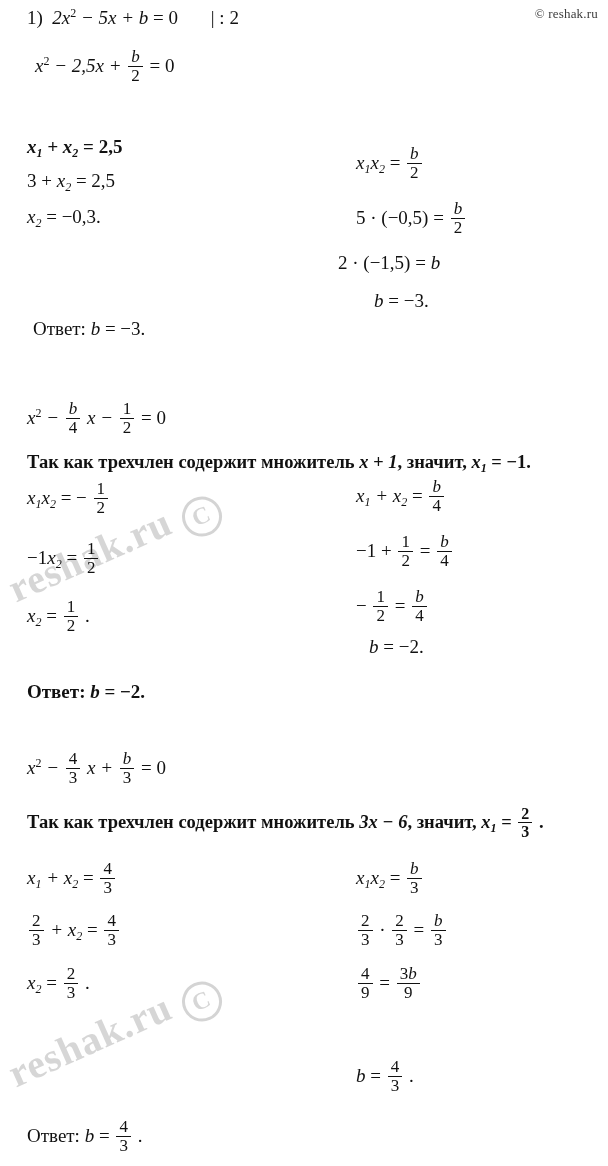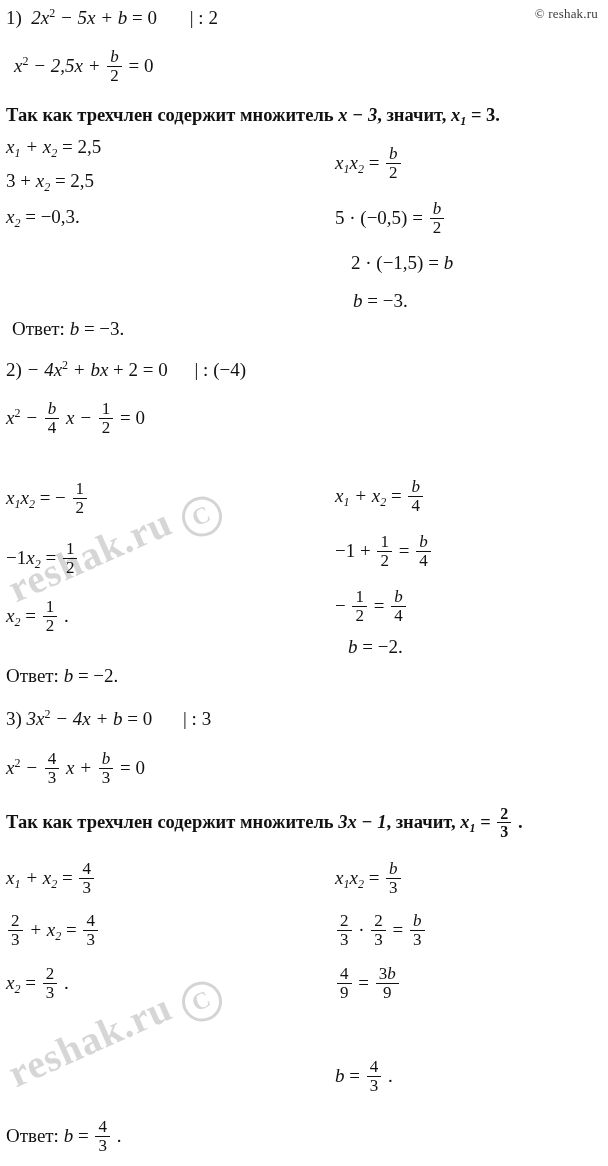--- a/index.html
+++ b/index.html
@@ -61,20 +61,21 @@
   }
   .wm-mid { top: 520px; left: 2px; }
   .wm-low { top: 1005px; left: 2px; }
 
   
   .line {
     position: absolute;
     white-space: nowrap;
     font-size: 19px;
     font-family: "Liberation Serif", serif;
+    margin-left: 21px;
   }
   .it { font-style: italic; }
   .sub {
     font-size: 12px;
     vertical-align: -4px;
     font-style: italic;
   }
   .sup {
     font-size: 12px;
     vertical-align: 7px;
@@ -130,67 +131,62 @@
     <span> = 0</span>
     <span style="margin-left:28px;">|  : 2</span>
   </div>
 
   <div class="line" style="top:48px; left:14px;">
     <span class="it">x<span class="sup">2</span> − 2,5x + </span>
     <span class="frac"><span class="num it">b</span><span class="den">2</span></span>
     <span> = 0</span>
   </div>
 
-  <div class="line hdr" style="top:105px; left:6px;">
-    <span>Так как трехчлен содержит множитель </span><span class="it">x − 3</span><span>, значит, </span><span class="it">x</span><span class="sub">1</span><span> = 3.</span>
-  </div>
-
-  <div class="line" style="top:136px; left:6px;">
+
+  <div class="line" style="top:136px; left:6px;font-weight:bold;">
     <span class="it">x</span><span class="sub">1</span><span class="it"> + x</span><span class="sub">2</span><span> = 2,5</span>
   </div>
   <div class="line" style="top:170px; left:6px;">
     <span>3 + </span><span class="it">x</span><span class="sub">2</span><span> = 2,5</span>
   </div>
   <div class="line" style="top:206px; left:6px;">
     <span class="it">x</span><span class="sub">2</span><span> = −0,3.</span>
   </div>
 
   <div class="line" style="top:145px; left:335px;">
     <span class="it">x</span><span class="sub">1</span><span class="it">x</span><span class="sub">2</span><span> = </span>
     <span class="frac"><span class="num it">b</span><span class="den">2</span></span>
   </div>
   <div class="line" style="top:200px; left:335px;">
     <span>5 · (−0,5) = </span>
     <span class="frac"><span class="num it">b</span><span class="den">2</span></span>
   </div>
-  <div class="line" style="top:252px; left:351px;">
+  <div class="line" style="top:252px; left:317px;">
     <span>2 · (−1,5) = </span><span class="it">b</span>
   </div>
   <div class="line" style="top:290px; left:353px;">
     <span class="it">b</span><span> = −3.</span>
   </div>
 
   <div class="line ans" style="top:318px; left:12px;">
     <span>Ответ: </span><span class="it">b</span><span> = −3.</span>
   </div>
 
-  <div class="line" style="top:358px; left:6px;">
-    <span>2)</span>
-    <span class="it"> − 4x<span class="sup">2</span> + bx</span><span> + 2 = 0</span>
-    <span style="margin-left:22px;">|  : (−4)</span>
-  </div>
 
   <div class="line" style="top:400px; left:6px;">
     <span class="it">x<span class="sup">2</span> − </span>
     <span class="frac"><span class="num it">b</span><span class="den">4</span></span>
     <span class="it"> x − </span>
     <span class="frac"><span class="num">1</span><span class="den">2</span></span>
     <span> = 0</span>
   </div>
 
+  <div class="line hdr" style="top:452px; left:6px;">
+    <span>Так как трехчлен содержит множитель </span><span class="it">x + 1</span><span>, значит, </span><span class="it">x</span><span class="sub">1</span><span> = −1.</span>
+  </div>
 
   <div class="line" style="top:480px; left:6px;">
     <span class="it">x</span><span class="sub">1</span><span class="it">x</span><span class="sub">2</span><span> = − </span>
     <span class="frac"><span class="num">1</span><span class="den">2</span></span>
   </div>
   <div class="line" style="top:540px; left:6px;">
     <span>−1</span><span class="it">x</span><span class="sub">2</span><span> = </span>
     <span class="frac"><span class="num">1</span><span class="den">2</span></span>
   </div>
   <div class="line" style="top:598px; left:6px;">
@@ -212,40 +208,35 @@
   <div class="line" style="top:588px; left:335px;">
     <span>− </span>
     <span class="frac"><span class="num">1</span><span class="den">2</span></span>
     <span> = </span>
     <span class="frac"><span class="num it">b</span><span class="den">4</span></span>
   </div>
   <div class="line" style="top:636px; left:348px;">
     <span class="it">b</span><span> = −2.</span>
   </div>
 
-  <div class="line ans" style="top:665px; left:6px;">
+  <div class="line ans" style="top:681px; left:6px;font-weight:bold;">
     <span>Ответ: </span><span class="it">b</span><span> = −2.</span>
   </div>
 
-  <div class="line" style="top:707px; left:6px;">
-    <span>3)</span>
-    <span class="it"> 3x<span class="sup">2</span> − 4x + b</span><span> = 0</span>
-    <span style="margin-left:26px;">|  : 3</span>
-  </div>
 
   <div class="line" style="top:750px; left:6px;">
     <span class="it">x<span class="sup">2</span> − </span>
     <span class="frac"><span class="num">4</span><span class="den">3</span></span>
     <span class="it"> x + </span>
     <span class="frac"><span class="num it">b</span><span class="den">3</span></span>
     <span> = 0</span>
   </div>
 
   <div class="line hdr" style="top:805px; left:6px;">
-    <span>Так как трехчлен содержит множитель </span><span class="it">3x − 1</span><span>, значит, </span><span class="it">x</span><span class="sub">1</span><span> = </span>
+    <span>Так как трехчлен содержит множитель </span><span class="it">3x − 6</span><span>, значит, </span><span class="it">x</span><span class="sub">1</span><span> = </span>
     <span class="frac small"><span class="num">2</span><span class="den">3</span></span>
     <span>.</span>
   </div>
 
   <div class="line" style="top:860px; left:6px;">
     <span class="it">x</span><span class="sub">1</span><span class="it"> + x</span><span class="sub">2</span><span> = </span>
     <span class="frac"><span class="num">4</span><span class="den">3</span></span>
   </div>
   <div class="line" style="top:912px; left:6px;">
     <span class="frac"><span class="num">2</span><span class="den">3</span></span>

